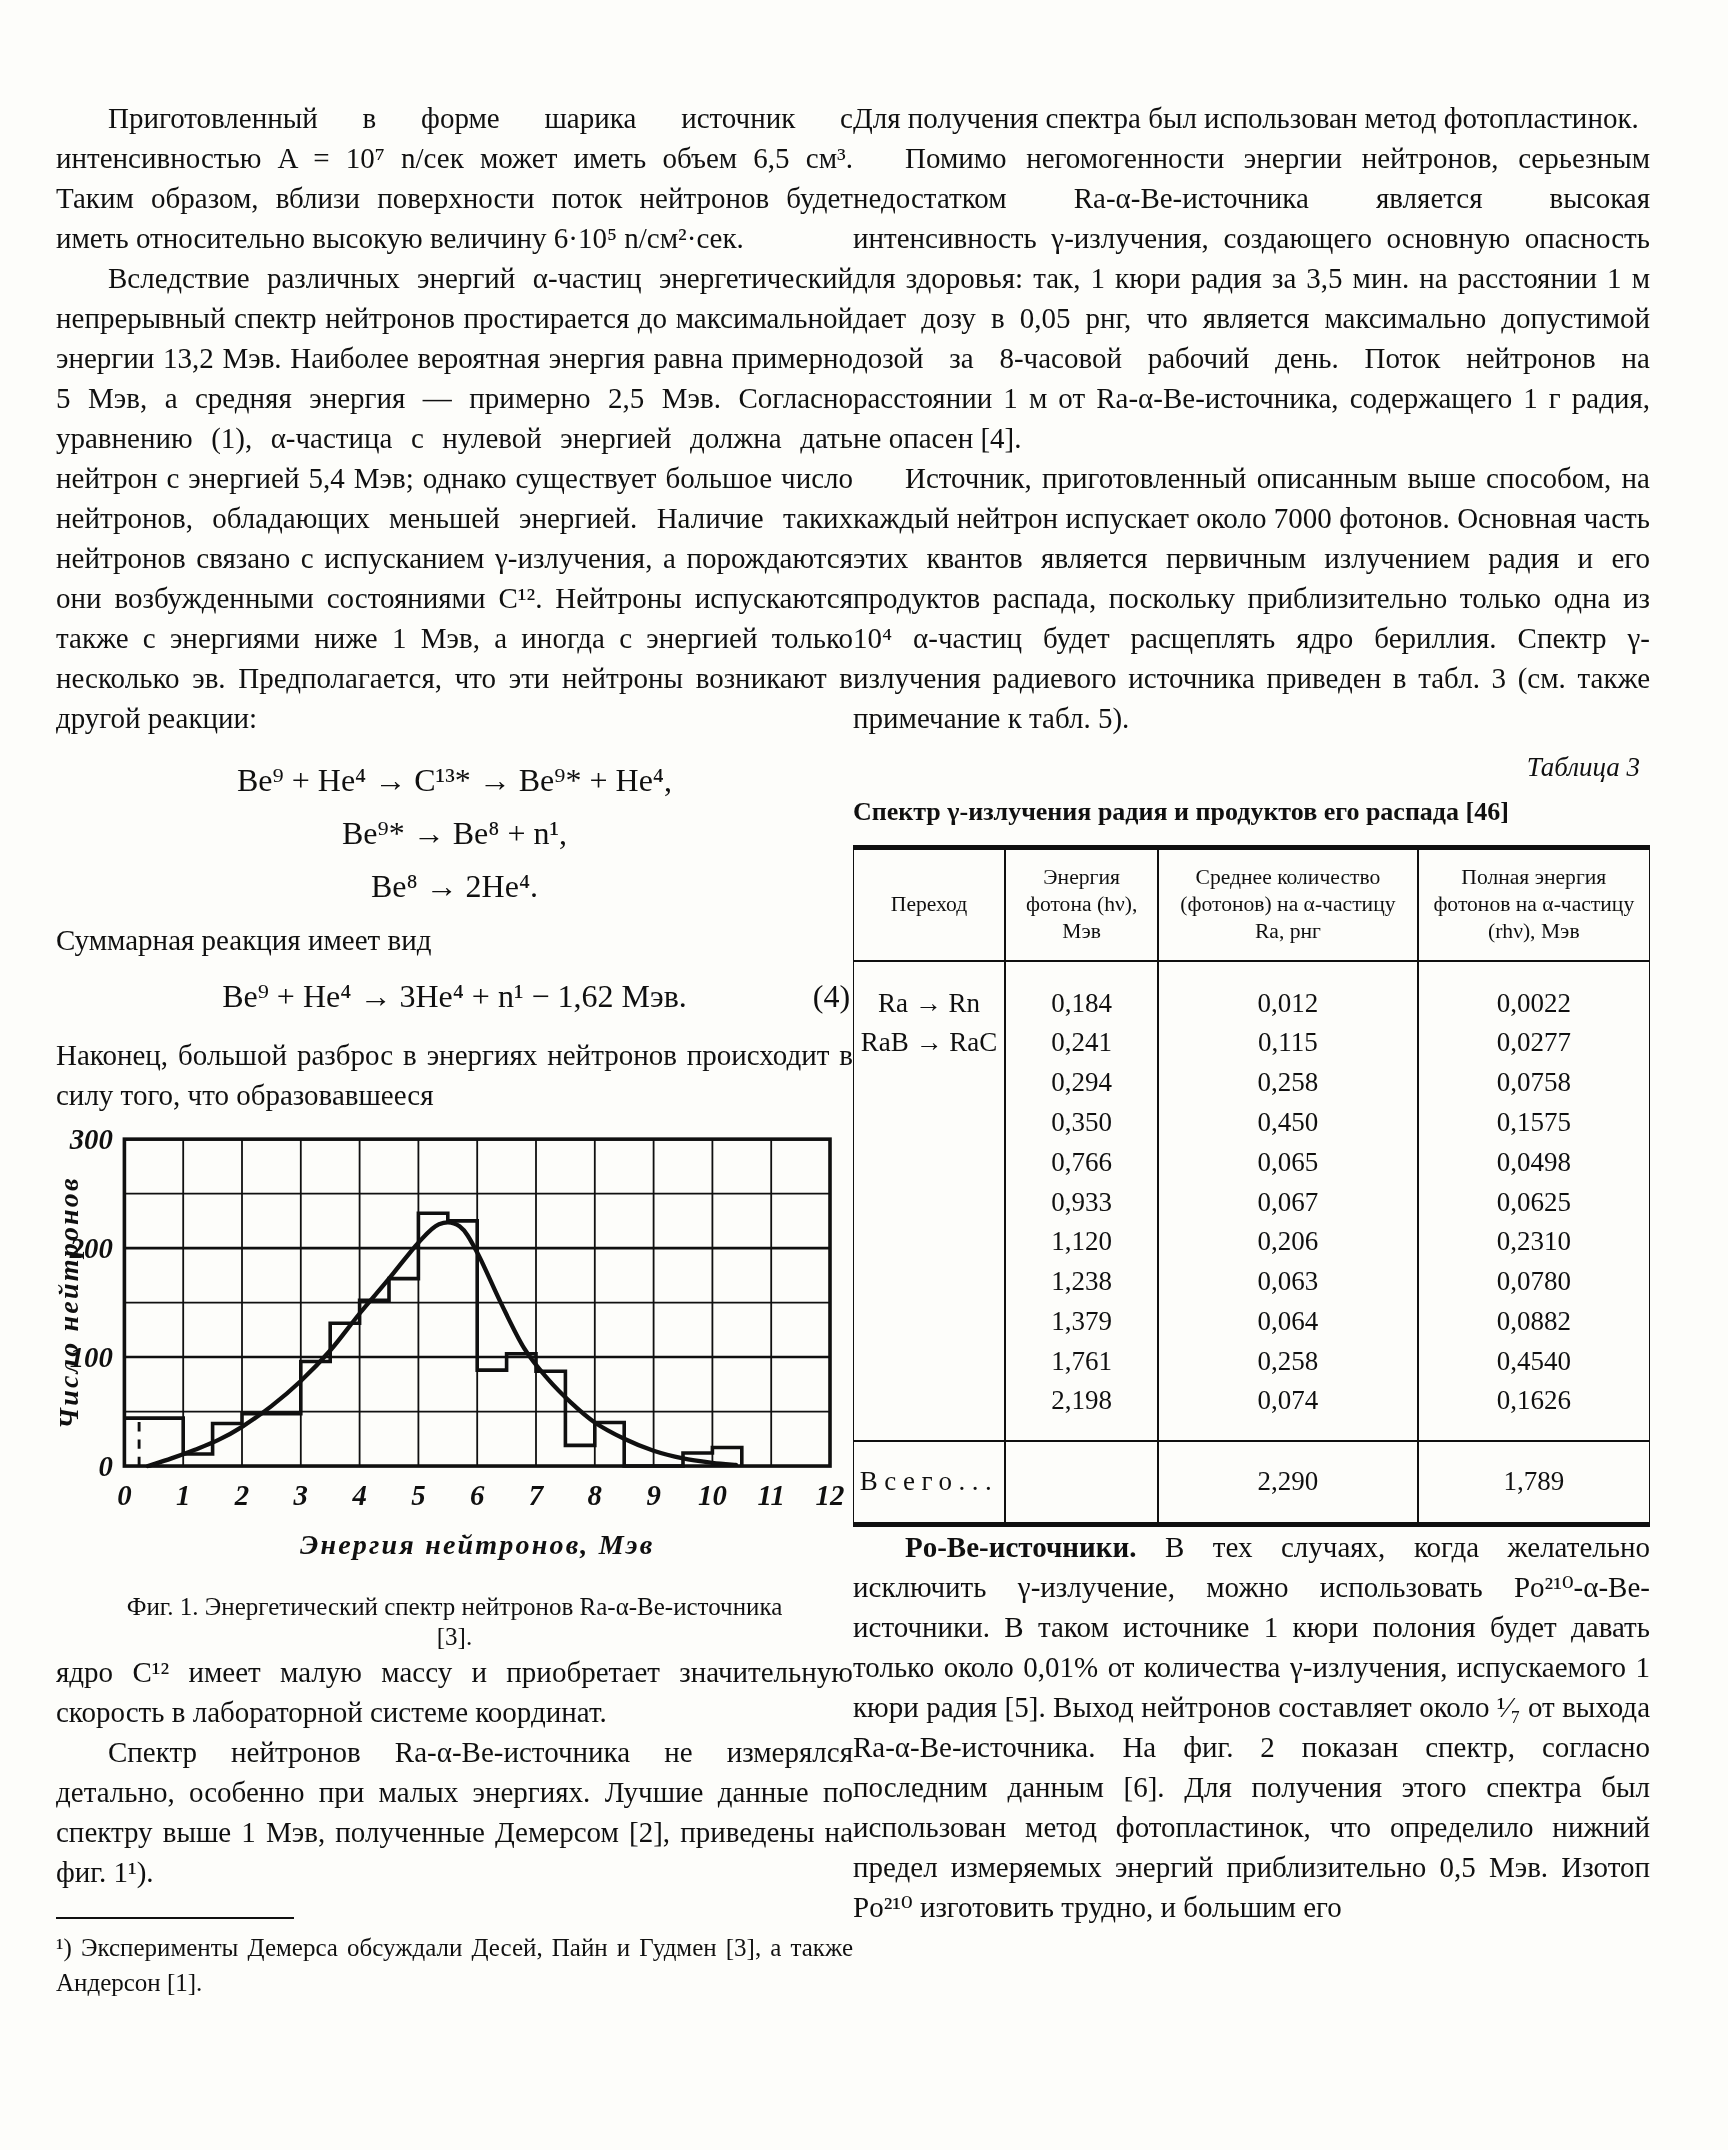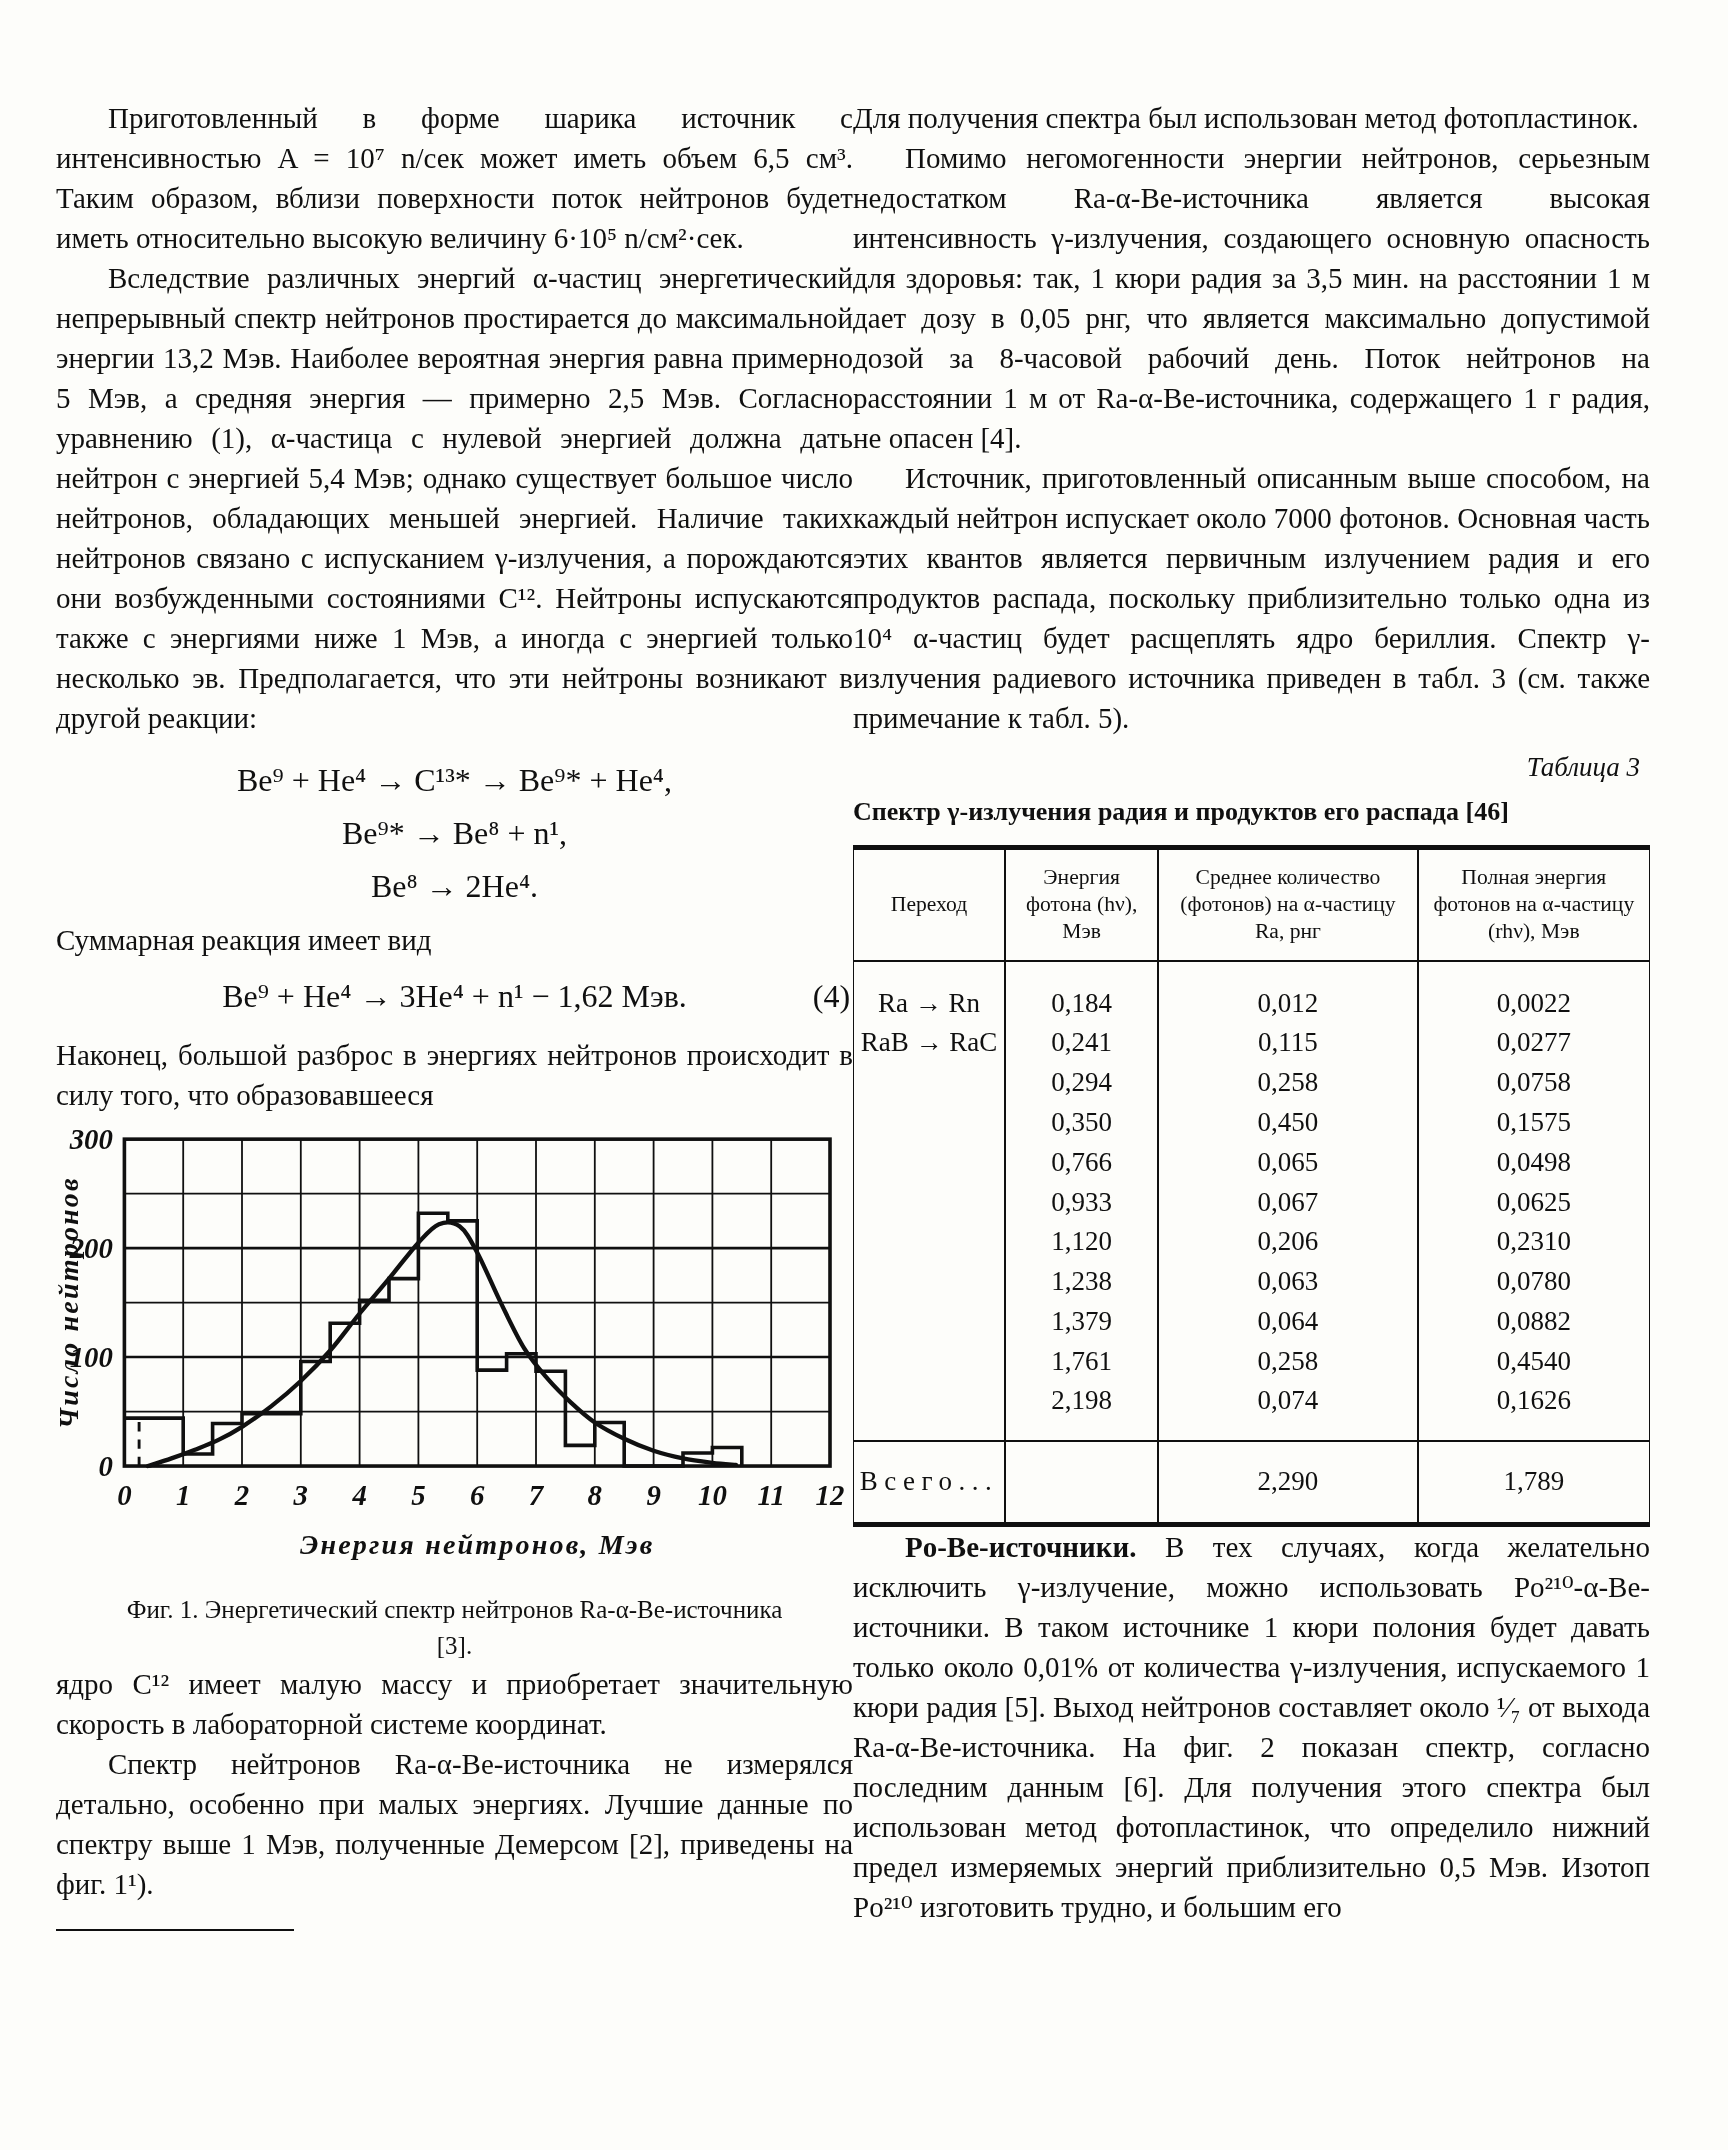--- a/index.html
+++ b/index.html
@@ -19,21 +19,21 @@
   p.noindent{text-indent:0;}
   .eq-block{margin:16px 0 7.2px;}
   .eq{text-align:center;font-size:32px;line-height:53px;}
   .eq-row{position:relative;text-align:center;font-size:32px;line-height:43px;margin:14.4px 0 17.3px;}
   .eq-num{position:absolute;right:2.9px;top:0;}
   figure{margin:14.4px 0 0 0;}
   #chart{width:792px;}
   .chart text{font-family:"Liberation Serif","DejaVu Serif",serif;fill:#101010;}
   .chart .tick{font-size:40px;font-style:italic;font-weight:bold;}
   .chart .axis-title{font-size:39px;font-style:italic;font-weight:bold;letter-spacing:3px;}
-  figcaption{font-size:25px;line-height:36px;text-align:center;padding:13px 58px 0;}
+  figcaption{font-size:25px;line-height:30px;text-align:center;padding:13px 58px 0;}
   .footnote{margin-top:24.5px;}
   .footnote-rule{width:238px;border-top:2.2px solid #101010;margin-bottom:11.5px;}
   .footnote-text{font-size:25px;line-height:35px;}
   .table-label{text-align:right;font-style:italic;font-size:27px;margin:14.4px 10px 11.5px 0;}
   .table-title{font-weight:bold;font-size:26px;line-height:34px;margin-bottom:16px;}
   table{width:100%;border-collapse:collapse;border-top:5.8px solid #101010;border-bottom:5.8px solid #101010;}
   th,td{border-left:2.2px solid #101010;}
   th:first-child,td:first-child{border-left:1.4px solid #101010;}
   th:last-child,td:last-child{border-right:1.4px solid #101010;}
   thead th{border-bottom:2.9px solid #101010;font-weight:normal;font-size:21.6px;line-height:27px;padding:14.4px 7.2px;text-align:center;vertical-align:middle;}
@@ -111,20 +111,21 @@
               </g>
               <text class="axis-title" text-anchor="middle" transform="translate(30 241) rotate(-90)">Число нейтронов</text>
               <text x="585" y="590" class="axis-title" text-anchor="middle">Энергия нейтронов, Мэв</text>
             </svg></div>
         <figcaption>Фиг. 1. Энергетический спектр нейтронов Ra-α-Be-источника [3].</figcaption>
       </figure>
       <p class="noindent">ядро C¹² имеет малую массу и приобретает значительную скорость в лабораторной системе координат.</p>
       <p class="indent">Спектр нейтронов Ra-α-Be-источника не измерялся детально, особенно при малых энергиях. Лучшие данные по спектру выше 1 Мэв, полученные Демерсом [2], приведены на фиг. 1¹).</p>
       <div class="footnote">
         <div class="footnote-rule"></div>
+        <p class="noindent footnote-text">¹) Эксперименты Демерса обсуждали Десей, Пайн и Гудмен [3], а также Андерсон [1].</p>
       </div>
     </div>
 
     <div class="col col-right">
       <p class="noindent">Для получения спектра был использован метод фотопластинок.</p>
       <p class="indent">Помимо негомогенности энергии нейтронов, серьезным недостатком Ra-α-Be-источника является высокая интенсивность γ-излучения, создающего основную опасность для здоровья: так, 1 кюри радия за 3,5 мин. на расстоянии 1 м дает дозу в 0,05 рнг, что является максимально допустимой дозой за 8-часовой рабочий день. Поток нейтронов на расстоянии 1 м от Ra-α-Be-источника, содержащего 1 г радия, не опасен [4].</p>
       <p class="indent">Источник, приготовленный описанным выше способом, на каждый нейтрон испускает около 7000 фотонов. Основная часть этих квантов является первичным излучением радия и его продуктов распада, поскольку приблизительно только одна из 10⁴ α-частиц будет расщеплять ядро бериллия. Спектр γ-излучения радиевого источника приведен в табл. 3 (см. также примечание к табл. 5).</p>
       <div class="table-label">Таблица 3</div>
       <div class="table-title">Спектр γ-излучения радия и продуктов его распада [46]</div>
       <table>

